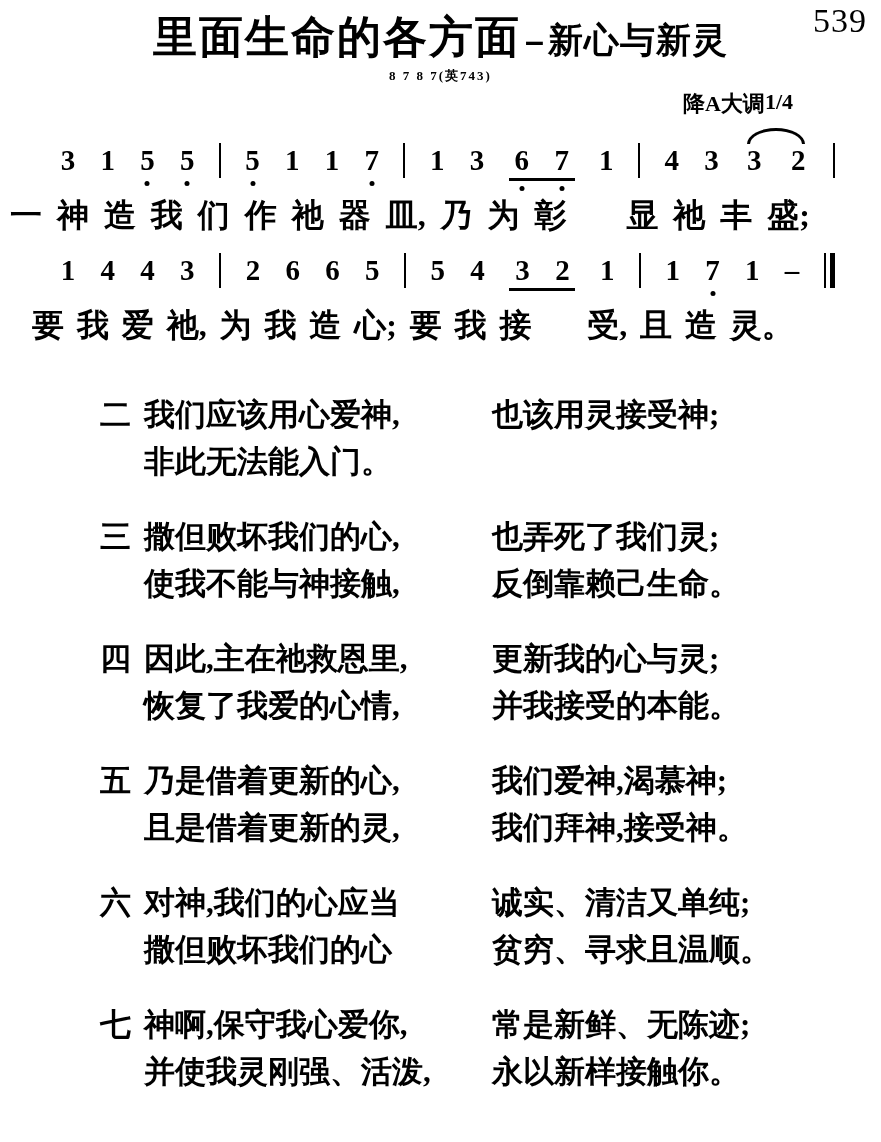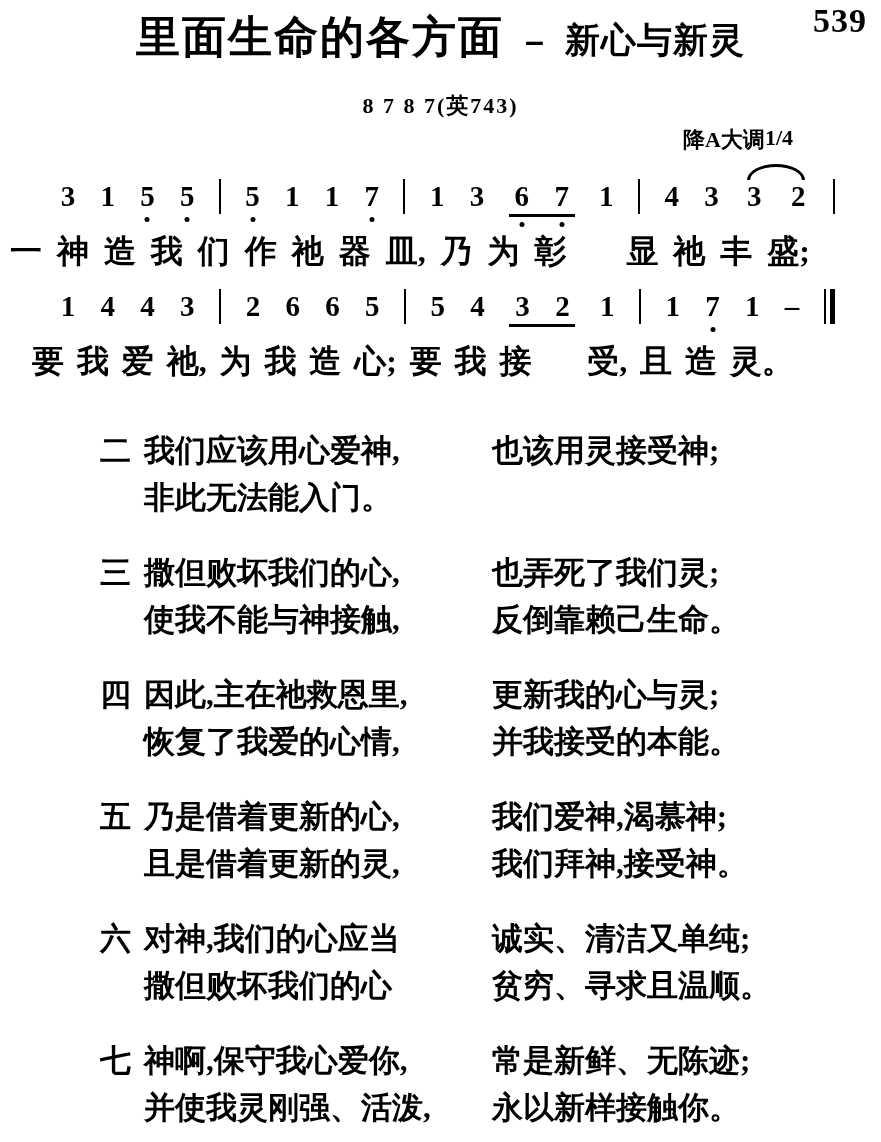--- a/index.html
+++ b/index.html
@@ -4,31 +4,31 @@
 <style>
   html,body { margin:0; padding:0; background:#e8e8e8; }
   .page {
     position:relative; width:881px; height:1142px; margin:0 auto;
     background:#ffffff; color:#000; overflow:hidden;
     font-family:"Liberation Serif","DejaVu Serif",serif;
   }
   
   .page-number {
     position:absolute; top:2px; right:14px;
-    font-size:34px; font-weight:bold; letter-spacing:1px;
+    font-size:34px; font-weight:normal; letter-spacing:1px;
   }
   .title-row {
     display:flex; justify-content:center; align-items:baseline;
-    gap:21px; padding-top:8px;
+    gap:4px; padding-top:8px;
     font-family:"Liberation Sans","DejaVu Sans",sans-serif; font-weight:bold;
   }
   .title-main { font-size:44px; letter-spacing:2px; }
   .title-sep  { font-size:34px; }
   .title-sub  { font-size:35px; letter-spacing:1px; }
-  .meter-line { text-align:center; margin-top:24px; font-size:22px; font-weight:bold; letter-spacing:2px; }
+  .meter-line { text-align:center; margin-top:0; font-size:13px; font-weight:bold; letter-spacing:2px; }
   .keytime-row {
     display:flex; justify-content:flex-end;
     margin-top:4px; padding:0 88px 0 76px;
     font-size:22px; font-weight:bold;
   }
   
   .music { margin-top:24px; }
   .notes-row {
     display:flex; justify-content:space-between; align-items:flex-start;
     margin-left:60px; width:775px; height:46px;

